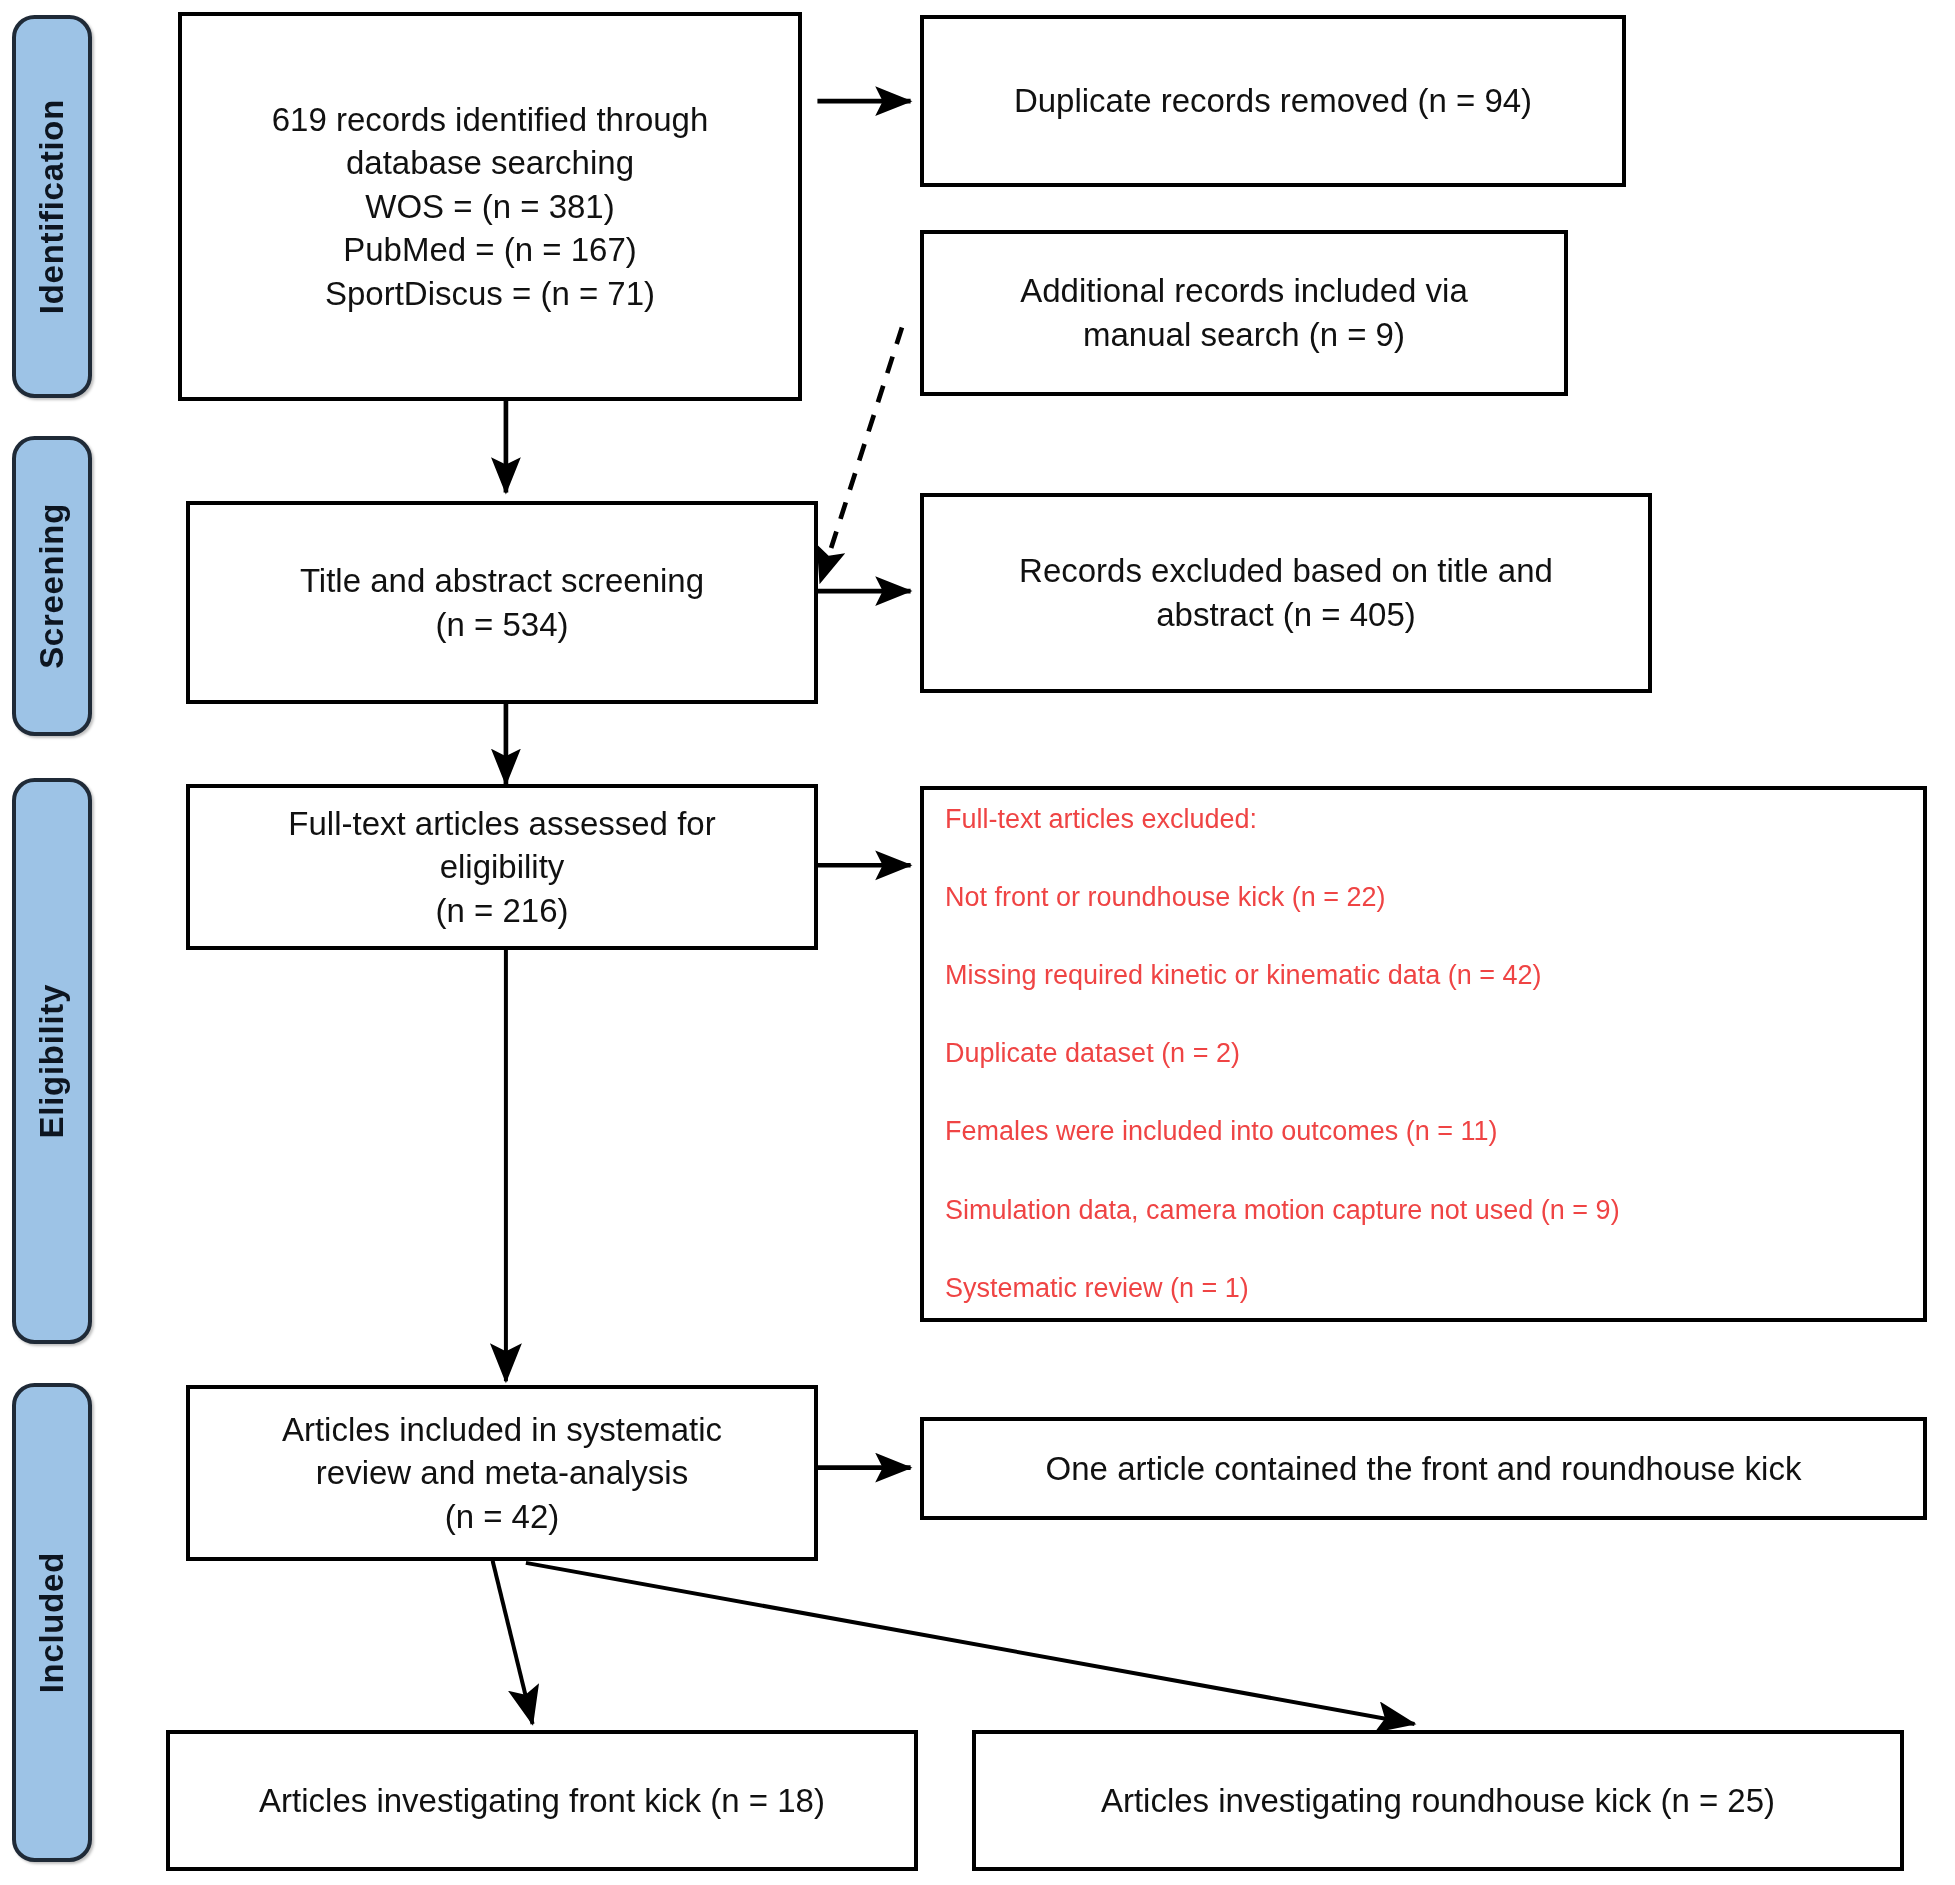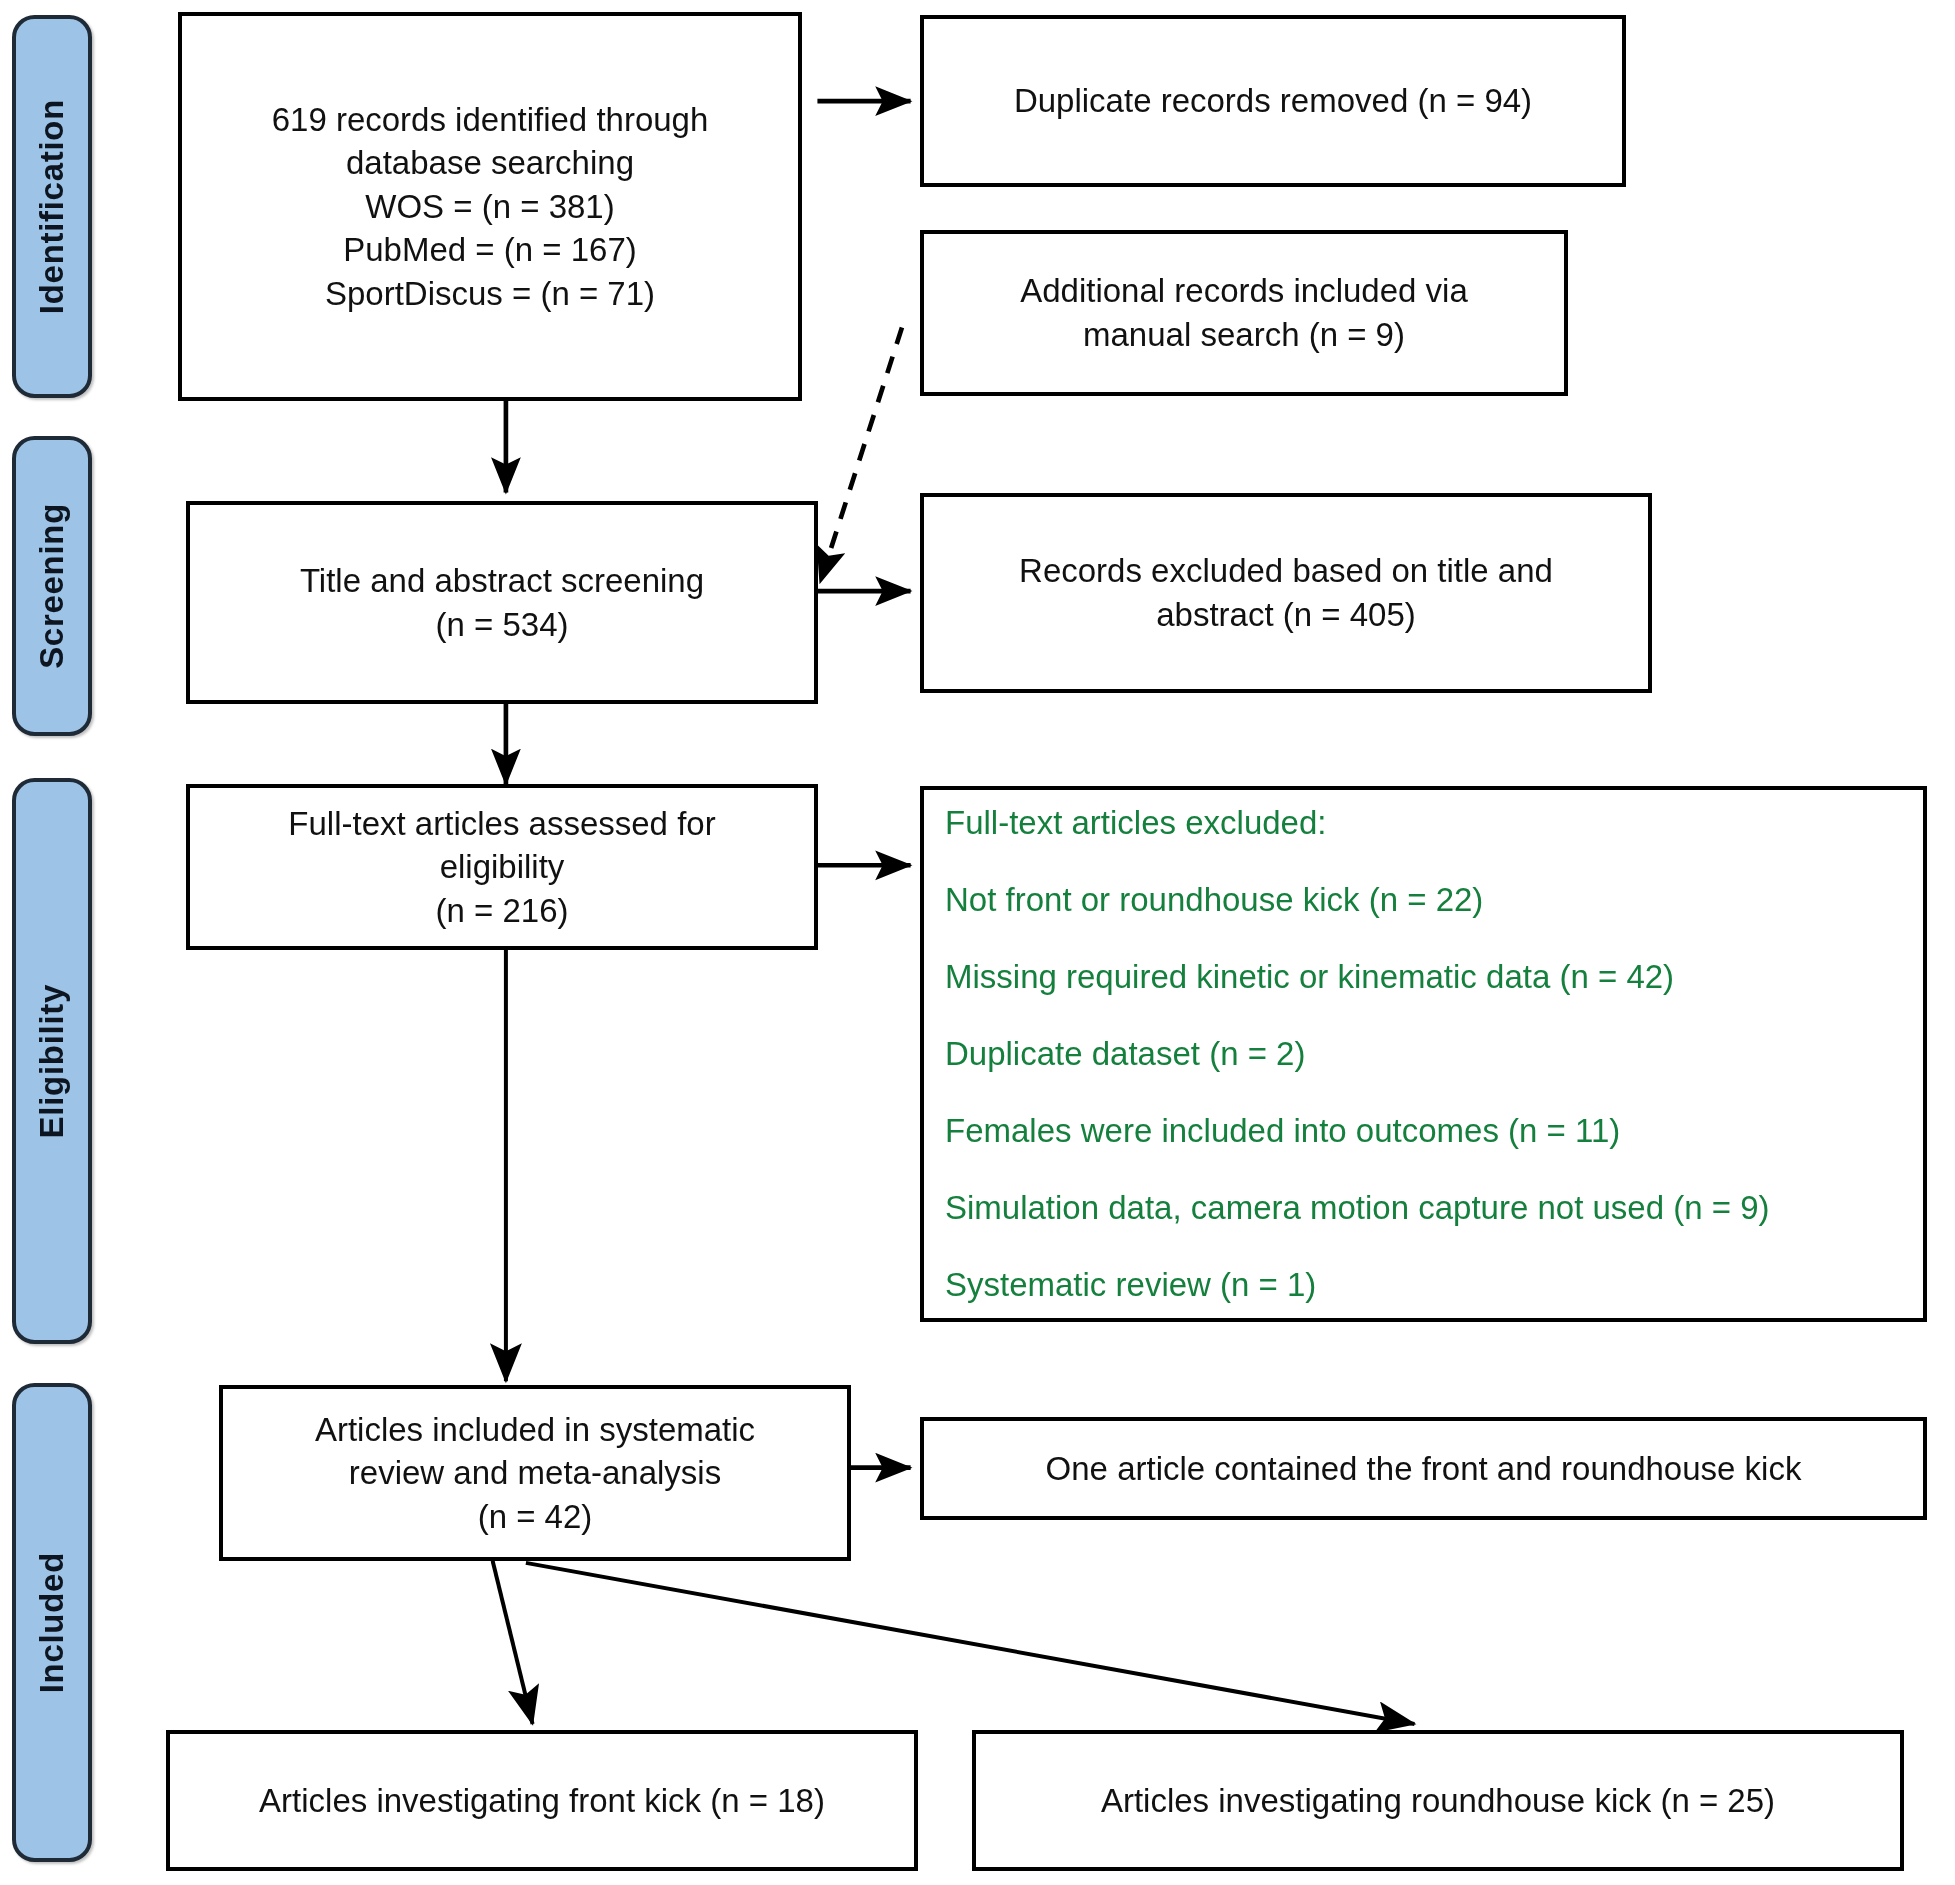--- a/index.html
+++ b/index.html
@@ -62,22 +62,22 @@
     position: absolute;
     background: #ffffff;
     border: 4.7px solid #000000;
     box-sizing: border-box;
     padding: 14.6px 18.6px 14.6px 21px;
     display: flex;
     flex-direction: column;
     justify-content: space-between;
   }
   .excl-list .excl-line {
-    font-size: 33px;
-    color: #15803d;
+    font-size: 27px;
+    color: #ef4444;
     line-height: 1.1;
     white-space: nowrap;
   }
   
   #connectors {
     position: absolute;
     left: 0;
     top: 0;
     width: 1955px;
     height: 1885px;
@@ -172,21 +172,21 @@
   <div class="excl-list" style="left:920px; top:786px; width:1007px; height:536px;">
     <div class="excl-line">Full-text articles excluded:</div>
     <div class="excl-line">Not front or roundhouse  kick (n = 22)</div>
     <div class="excl-line">Missing required  kinetic or kinematic data (n = 42)</div>
     <div class="excl-line">Duplicate dataset (n = 2)</div>
     <div class="excl-line">Females were included into outcomes (n = 11)</div>
     <div class="excl-line">Simulation data, camera motion capture not used (n = 9)</div>
     <div class="excl-line">Systematic review  (n = 1)</div>
   </div>
 
-  <div class="flow-box" style="left:186px; top:1385px; width:632px; height:176px;margin-left:33px;">
+  <div class="flow-box" style="left:186px; top:1385px; width:632px; height:176px;">
     <span class="box-text">Articles included in systematic
 review  and meta-analysis
 (n = 42)</span>
   </div>
 
   <div class="flow-box" style="left:920px; top:1417px; width:1007px; height:103px;">
     <span class="box-text">One article contained the front  and roundhouse kick</span>
   </div>
 
   <div class="flow-box" style="left:166px; top:1730px; width:752px; height:141px;">

